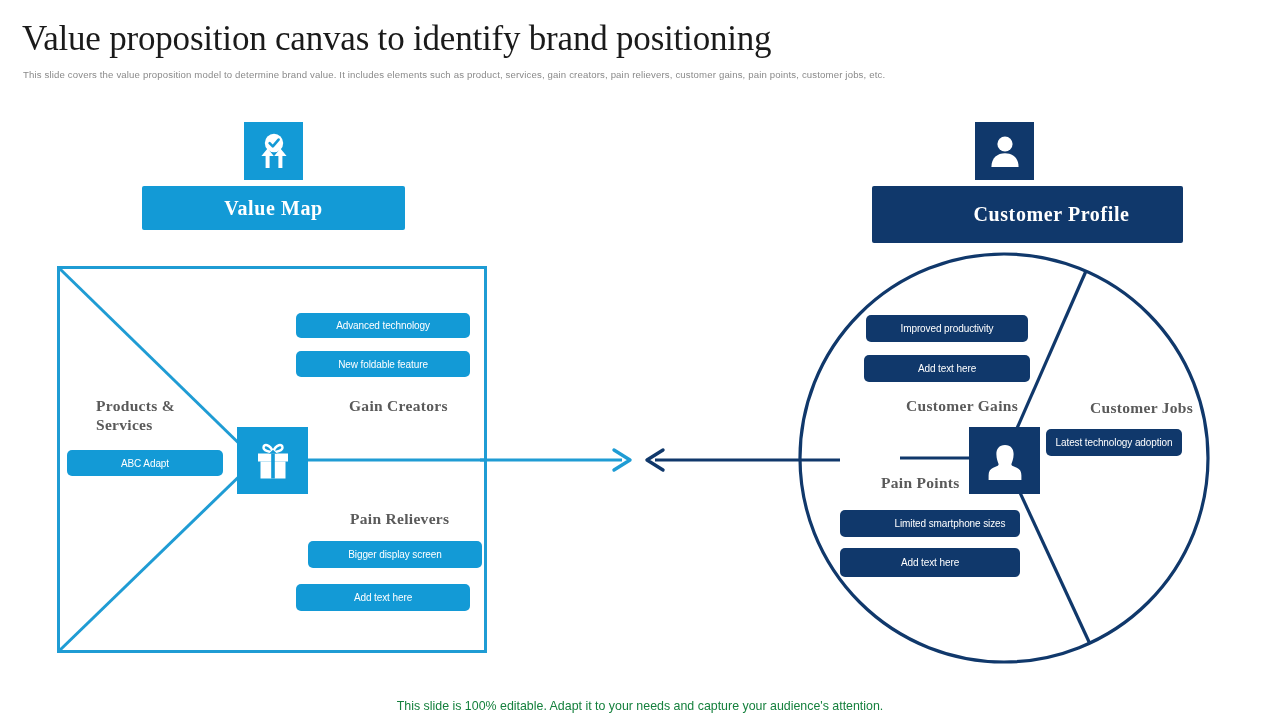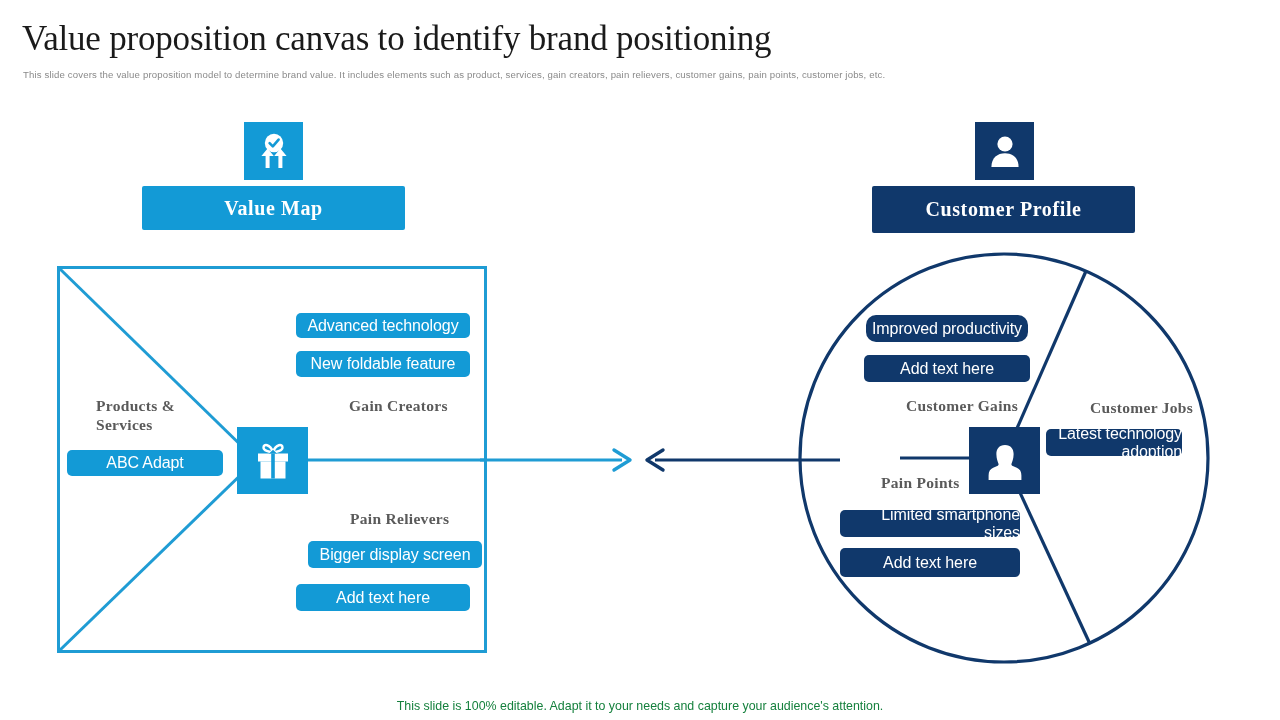--- a/index.html
+++ b/index.html
@@ -62,22 +62,23 @@
     color: #ffffff;
     letter-spacing: 0.6px;
   }
   #value-map-banner {
     left: 142px; top: 186px;
     width: 263px; height: 44px;
     background: #139ad6;
   }
   #customer-profile-banner {
     left: 872px; top: 186px;
-    width: 263px; height: 47px;
+    width: 263px; height: 57px;
     background: #10386b;
+    padding-left: 48px;
   }
 
   
   #value-map-square {
     position: absolute;
     left: 57px; top: 266px;
     width: 430px; height: 387px;
     border: 3px solid #1f9cd4;
     box-sizing: border-box;
   }
@@ -116,21 +117,21 @@
     margin-left: 20px;
   }
 
   
   .pill {
     position: absolute;
     border-radius: 5px;
     display: flex;
     align-items: center;
     justify-content: center;
-    font-size: 16px;
+    font-size: 10px;
     color: #ffffff;
     letter-spacing: -0.1px;
     text-align: right;
     box-sizing: border-box;
   }
   .pill.blue  { background: #139ad6; }
   .pill.navy  { background: #10386b; }
 
   
   #footer-note {
@@ -217,21 +218,21 @@
   <line x1="214" y1="206" x2="296" y2="19" stroke="#10386b" stroke-width="3.2"></line>
   <line x1="214" y1="206" x2="300" y2="392" stroke="#10386b" stroke-width="3.2"></line>
 </svg>
 
 <div class="section-label" style="left:886px; top:396px;">Customer Gains</div>
 
 <div class="section-label" style="left:1070px; top:398px;text-align:right;">Customer Jobs</div>
 
 <div class="section-label" style="left:861px; top:473px;">Pain Points</div>
 
-<div class="pill navy" style="left:866px; top:315px; width:162px; height:27px;border-radius:10px;">Improved productivity</div>
+<div class="pill navy" style="left:866px; top:315px; width:162px; height:27px;">Improved productivity</div>
 
 <div class="pill navy" style="left:864px; top:355px; width:166px; height:27px;">Add text here</div>
 
 <div class="pill navy" style="left:1046px; top:429px; width:136px; height:27px;">Latest technology adoption</div>
 
 <div class="pill navy" style="left:840px; top:510px; width:180px; height:27px;padding-left:40px;">Limited smartphone sizes</div>
 
 <div class="pill navy" style="left:840px; top:548px; width:180px; height:29px;">Add text here</div>
 
 <div class="icon-tile" id="customer-center-icon" style="left:969px; top:427px; width:71px; height:67px; background:#10386b;">

